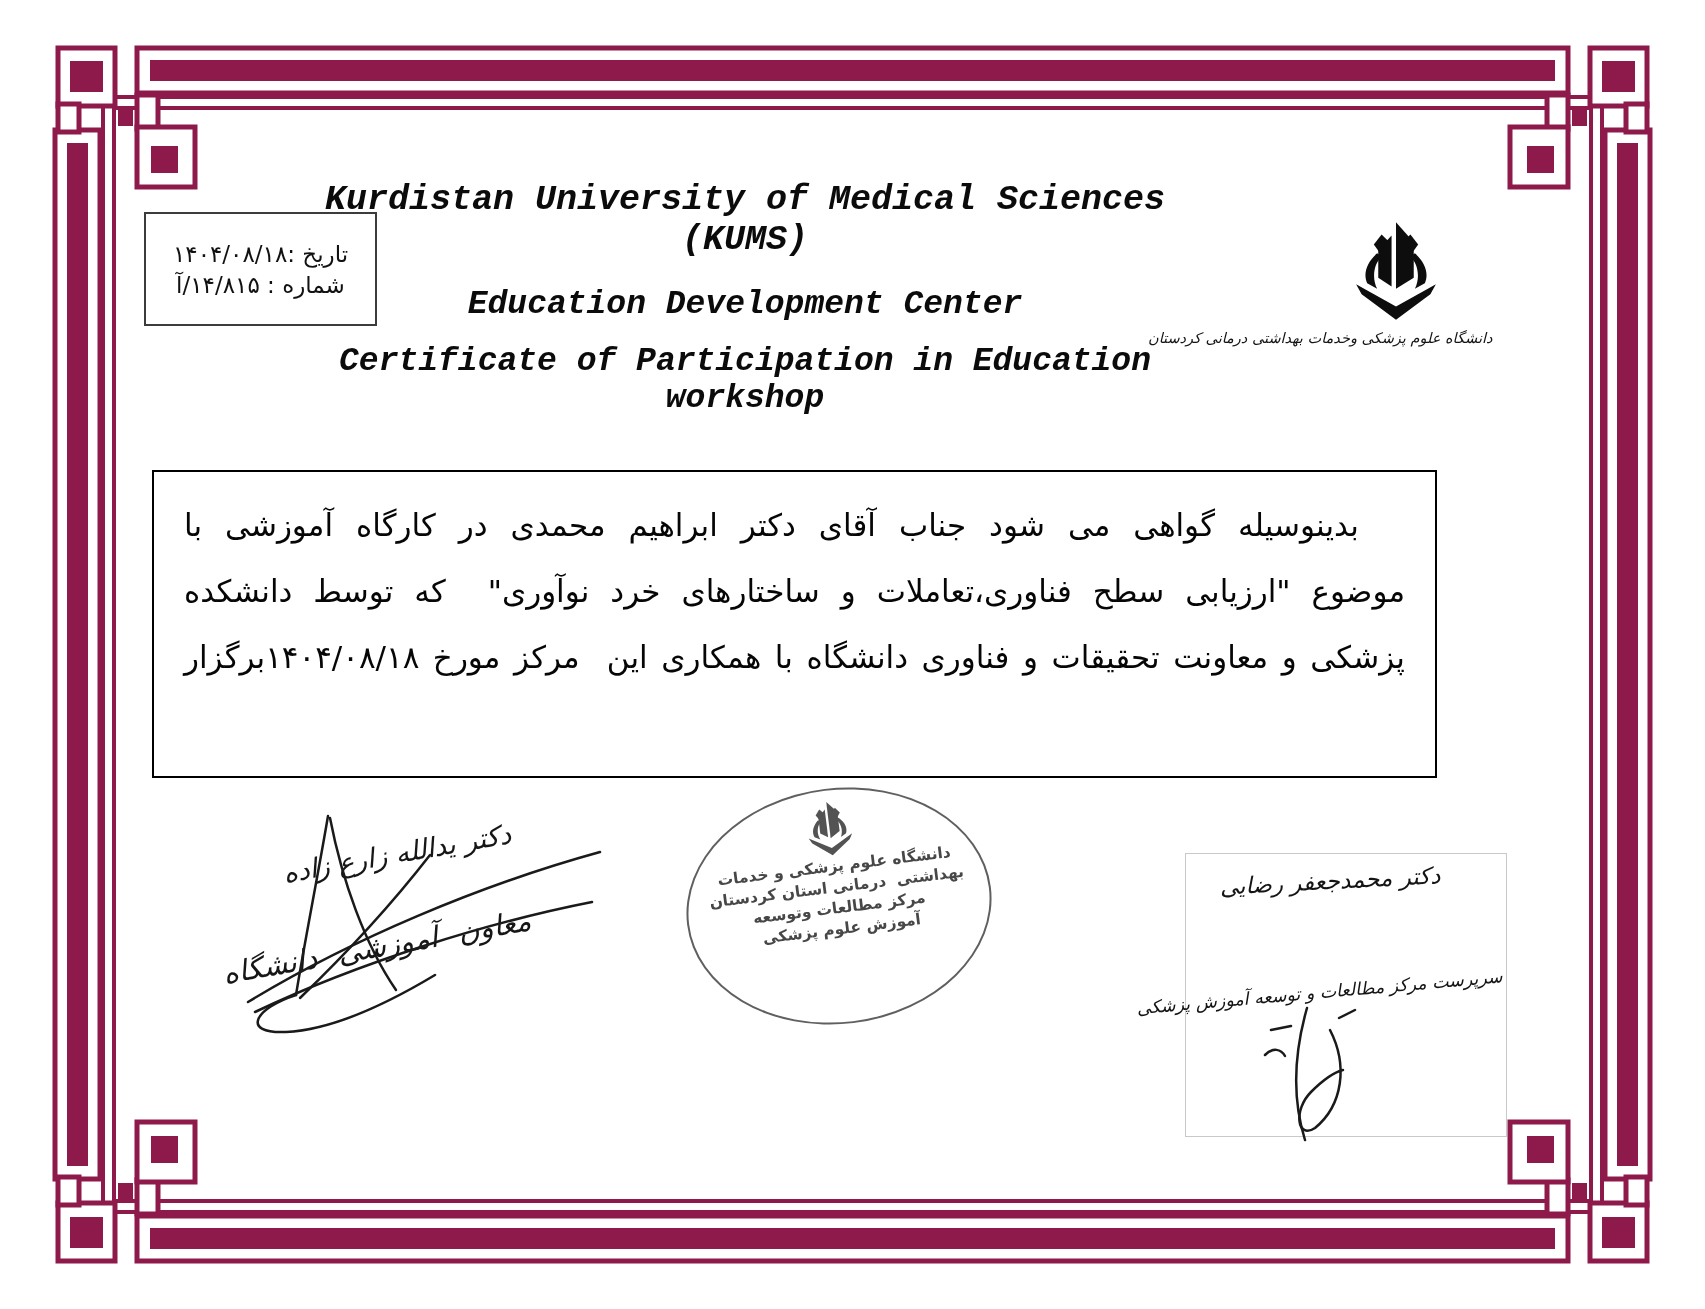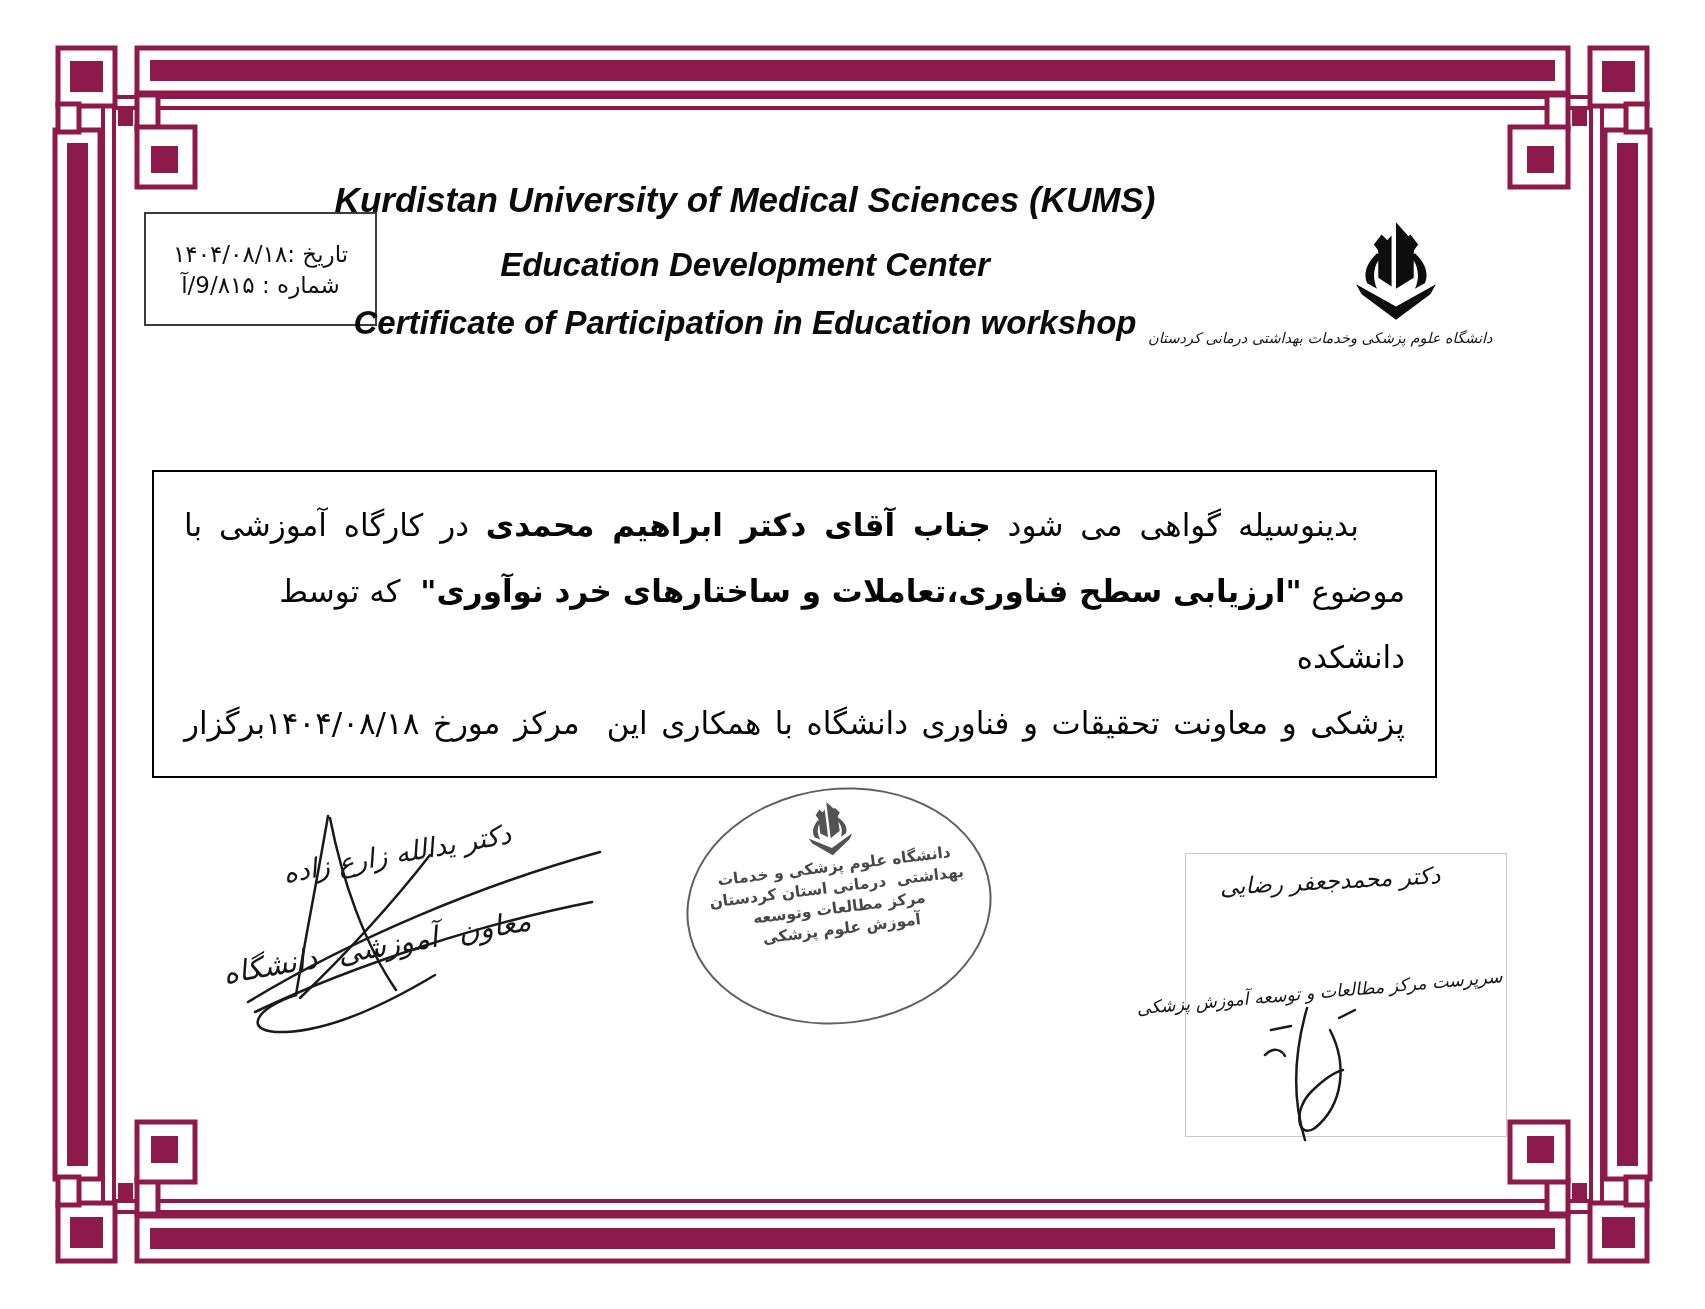--- a/index.html
+++ b/index.html
@@ -12,21 +12,21 @@
   
   .date-box{
     position:absolute;left:144px;top:212px;width:229px;height:110px;
     border:2px solid #3c3c3c;direction:rtl;display:flex;flex-direction:column;
     justify-content:center;gap:5px;text-align:center;font-size:23px;
   }
 
   
   .title-block{
     position:absolute;left:300px;top:180px;width:890px;text-align:center;
-    font-family:Liberation Sans, sans-serif;
+    font-family:Liberation Mono, monospace;
     font-style:italic;font-weight:bold;color:#0b0b0b;
   }
   .title-block .t1{font-size:35px;margin-bottom:26px;}
   .title-block .t2{font-size:33px;margin-bottom:20px;}
   .title-block .t3{font-size:33px;}
 
   
   .logo-emblem{position:absolute;left:1340px;top:220px;}
   .logo-caption{
     position:absolute;left:1148px;top:330px;width:360px;text-align:left;
@@ -35,21 +35,21 @@
 
   
   .body-box{
     position:absolute;left:152px;top:470px;width:1285px;height:308px;
     border:2.5px solid #000;box-sizing:border-box;direction:rtl;
     padding:20px 30px 0 30px;font-size:31px;color:#060606;
   }
   .body-line{line-height:66px;text-align:right;text-align-last:justify;}
   .body-line.first{padding-right:46px;}
   .body-line.last{text-align-last:right;}
-  .b{font-weight:bold;margin-top:40px;}
+  .b{font-weight:normal;margin-top:40px;}
 
   
   .sig-left-name{
     position:absolute;left:252px;top:838px;width:290px;text-align:center;direction:rtl;
     font-size:27px;font-style:italic;white-space:nowrap;transform:rotate(-10deg);color:#161616;
   }
   .sig-left-role{
     position:absolute;left:212px;top:930px;width:330px;text-align:center;direction:rtl;
     font-size:29px;font-style:italic;white-space:nowrap;word-spacing:12px;
     transform:rotate(-10deg);color:#161616;
@@ -119,21 +119,21 @@
     <rect x="1591" y="104" width="11" height="1101" fill="#fff" stroke="#8E1A4B" stroke-width="4"></rect>
 
     <use href="#corner"></use>
     <use href="#corner" transform="translate(1705,0) scale(-1,1)"></use>
     <use href="#corner" transform="translate(0,1309) scale(1,-1)"></use>
     <use href="#corner" transform="translate(1705,1309) scale(-1,-1)"></use>
   </svg>
 
   <div class="date-box">
     <div>تاریخ :۱۴۰۴/۰۸/۱۸</div>
-    <div>شماره : 9/۸۱۵/آ</div>
+    <div>شماره : ۱۴/۸۱۵/آ</div>
   </div>
 
   <div class="title-block">
     <div class="t1">Kurdistan University of Medical Sciences (KUMS)</div>
     <div class="t2">Education Development Center</div>
     <div class="t3">Certificate of Participation in Education workshop</div>
   </div>
 
   <svg class="logo-emblem" width="112" height="102" viewBox="0 0 100 92">
     <use href="#emblem" fill="#0d0d0d"></use>

